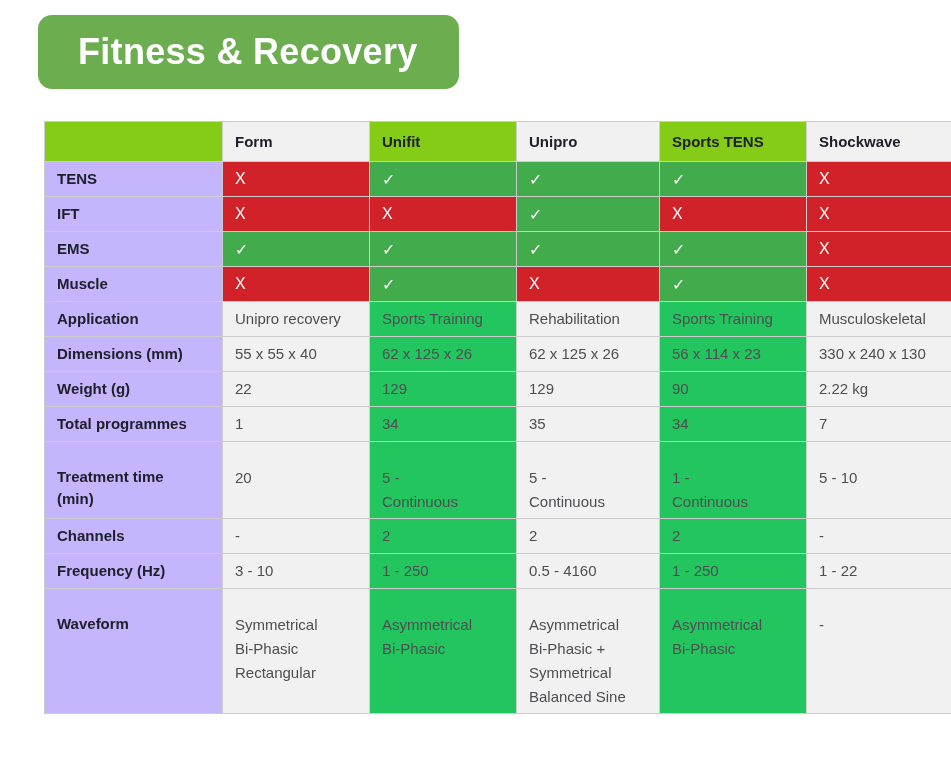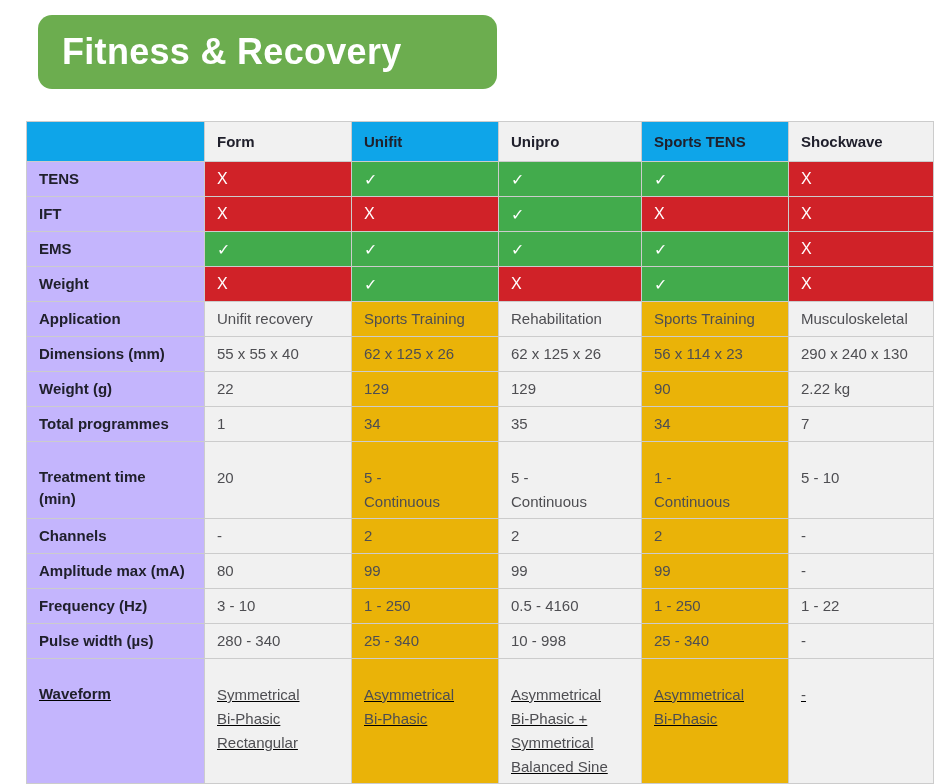--- a/index.html
+++ b/index.html
@@ -11,55 +11,55 @@
     --label-dark:#20202c;
     --value-gray:#4e4e52;
   }
   *{box-sizing:border-box;}
   html,body{margin:0;padding:0;}
   body{
     width:951px;height:784px;overflow:hidden;background:#ffffff;
     font-family:"Liberation Sans",sans-serif;position:relative;
   }
   .banner{
-    position:absolute;left:38px;top:15px;width:459px;height:74px;
+    position:absolute;left:38px;top:15px;width:421px;height:74px;
     background:var(--banner-green);border-radius:14px;
-    display:flex;align-items:center;padding-left:24px;
+    display:flex;align-items:center;padding-left:40px;
   }
   .banner h1{
     margin:0;color:#ffffff;font-size:36px;font-weight:700;letter-spacing:.3px;
   }
   table.cmp{
-    position:absolute;left:26px;top:121px;width:907px;
+    position:absolute;left:44px;top:121px;width:907px;
     border-collapse:collapse;table-layout:fixed;
   }
   .cmp th,.cmp td{
     border:1px solid var(--border-gray);
     font-size:15px;text-align:left;vertical-align:middle;
     padding:4px 8px 4px 12px;white-space:pre-line;overflow:hidden;
   }
   .cmp th{
-    font-weight:700;color:var(--label-dark);background:#0ea5e9;
+    font-weight:700;color:var(--label-dark);background:#84cc16;
   }
   .cmp th:nth-child(even){background:var(--stripe-gray);}
   td.label{
     background:#c4b5fd;color:var(--label-dark);font-weight:700;line-height:22px;
   }
   td.spec{
-    background:#eab308;color:var(--value-gray);font-weight:400;line-height:24px;
+    background:#22c55e;color:var(--value-gray);font-weight:400;line-height:24px;
   }
   tr td.spec:nth-child(even){background:var(--stripe-gray);}
   td.mark{color:#ffffff;font-size:16px;font-weight:400;}
   td.yes{background:var(--yes-green);}
   td.no{background:var(--no-red);}
   tr.h-header{height:40px;}
   tr.h-bool{height:35px;}
   tr.h-spec{height:35px;}
   tr.h-treat{height:60px;}
-  tr.h-wave{height:103px;text-decoration:underline;}
+  tr.h-wave{height:103px;}
   tr.vtop td{vertical-align:top;padding-top:24px;}
 </style>
 </head>
 <body>
 
 <div class="banner">
   <h1>Fitness &amp; Recovery</h1>
 </div>
 
 <table class="cmp">
@@ -100,42 +100,42 @@
     </tr>
     <tr class="h-bool">
       <td class="label">EMS</td>
       <td class="mark yes"><span>✓</span></td>
       <td class="mark yes"><span>✓</span></td>
       <td class="mark yes"><span>✓</span></td>
       <td class="mark yes"><span>✓</span></td>
       <td class="mark no"><span>X</span></td>
     </tr>
     <tr class="h-bool">
-      <td class="label">Weight</td>
+      <td class="label">Muscle</td>
       <td class="mark no"><span>X</span></td>
       <td class="mark yes"><span>✓</span></td>
       <td class="mark no"><span>X</span></td>
       <td class="mark yes"><span>✓</span></td>
       <td class="mark no"><span>X</span></td>
     </tr>
     <tr class="h-spec">
       <td class="label">Application</td>
-      <td class="spec">Unifit recovery</td>
+      <td class="spec">Unipro recovery</td>
       <td class="spec">Sports Training</td>
       <td class="spec">Rehabilitation</td>
       <td class="spec">Sports Training</td>
       <td class="spec">Musculoskeletal</td>
     </tr>
     <tr class="h-spec">
       <td class="label">Dimensions (mm)</td>
       <td class="spec">55 x 55 x 40</td>
       <td class="spec">62 x 125 x 26</td>
       <td class="spec">62 x 125 x 26</td>
       <td class="spec">56 x 114 x 23</td>
-      <td class="spec">290 x 240 x 130</td>
+      <td class="spec">330 x 240 x 130</td>
     </tr>
     <tr class="h-spec">
       <td class="label">Weight (g)</td>
       <td class="spec">22</td>
       <td class="spec">129</td>
       <td class="spec">129</td>
       <td class="spec">90</td>
       <td class="spec">2.22 kg</td>
     </tr>
     <tr class="h-spec">
@@ -160,42 +160,26 @@
     </tr>
     <tr class="h-spec">
       <td class="label">Channels</td>
       <td class="spec">-</td>
       <td class="spec">2</td>
       <td class="spec">2</td>
       <td class="spec">2</td>
       <td class="spec">-</td>
     </tr>
     <tr class="h-spec">
-      <td class="label">Amplitude max (mA)</td>
-      <td class="spec">80</td>
-      <td class="spec">99</td>
-      <td class="spec">99</td>
-      <td class="spec">99</td>
-      <td class="spec">-</td>
-    </tr>
-    <tr class="h-spec">
       <td class="label">Frequency (Hz)</td>
       <td class="spec">3 - 10</td>
       <td class="spec">1 - 250</td>
       <td class="spec">0.5 - 4160</td>
       <td class="spec">1 - 250</td>
       <td class="spec">1 - 22</td>
-    </tr>
-    <tr class="h-spec">
-      <td class="label">Pulse width (µs)</td>
-      <td class="spec">280 - 340</td>
-      <td class="spec">25 - 340</td>
-      <td class="spec">10 - 998</td>
-      <td class="spec">25 - 340</td>
-      <td class="spec">-</td>
     </tr>
     <tr class="h-wave vtop">
       <td class="label">Waveform</td>
       <td class="spec">Symmetrical
 Bi-Phasic
 Rectangular</td>
       <td class="spec">Asymmetrical
 Bi-Phasic</td>
       <td class="spec">Asymmetrical
 Bi-Phasic +

